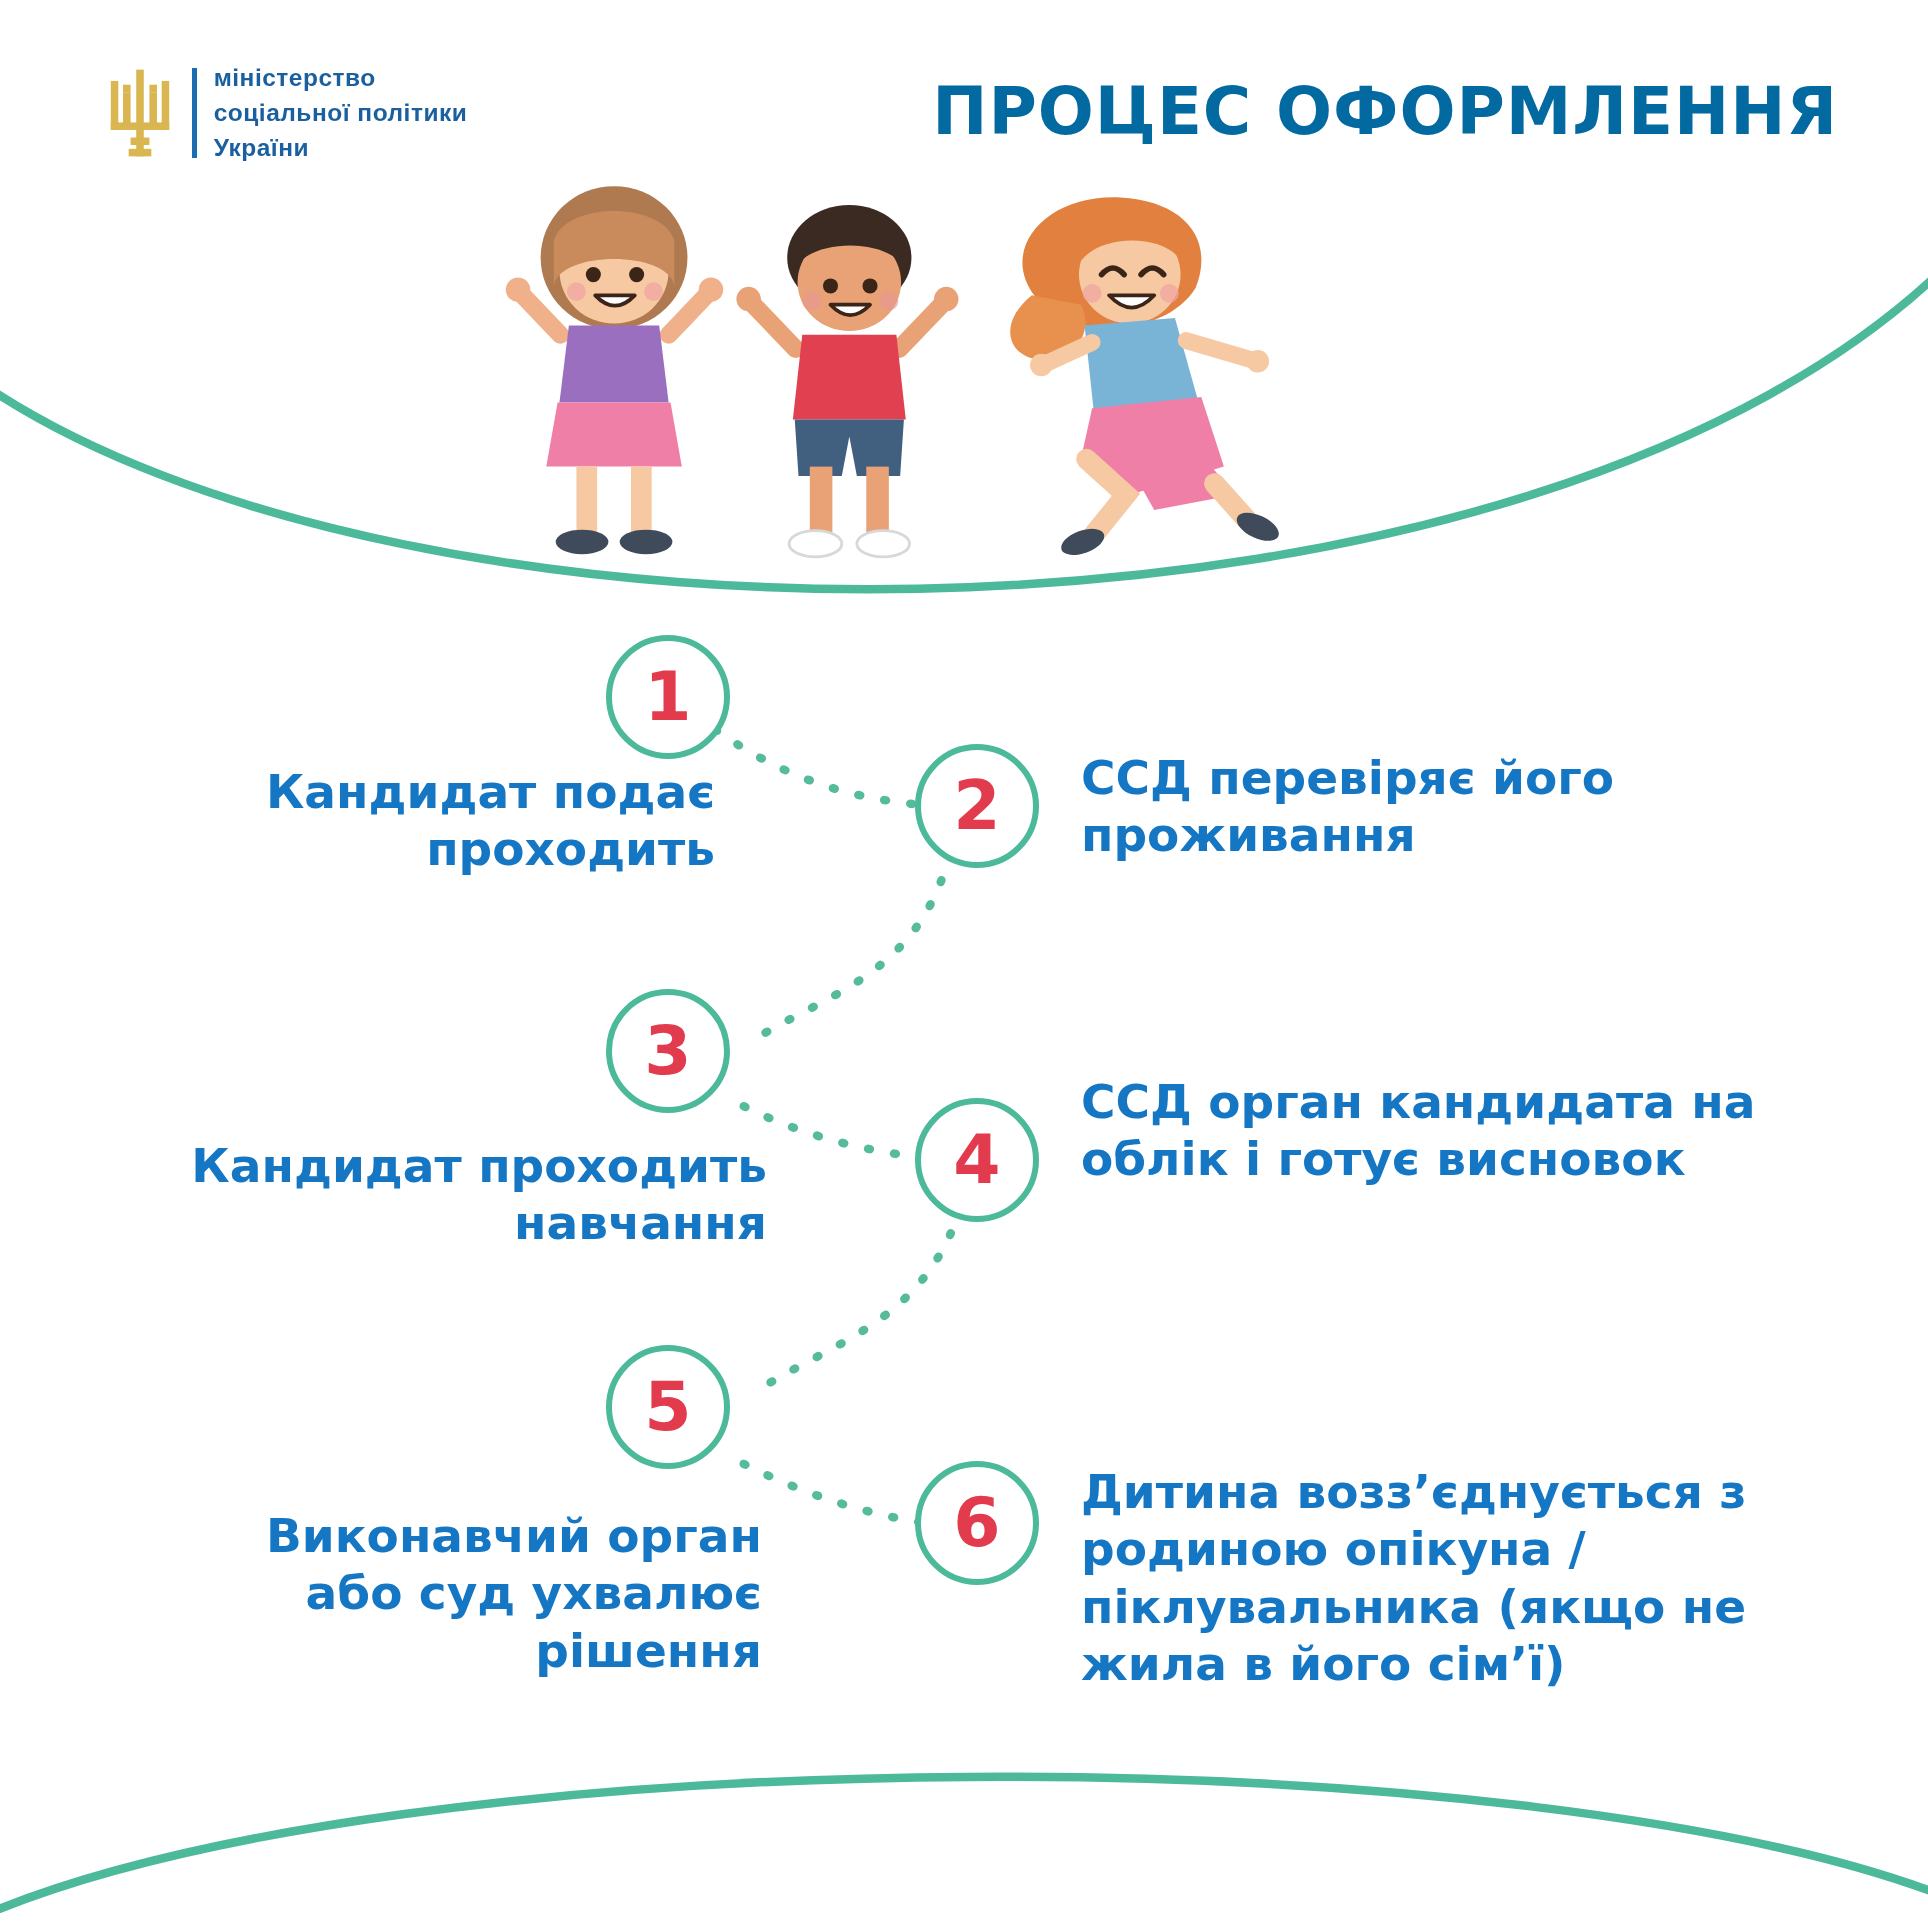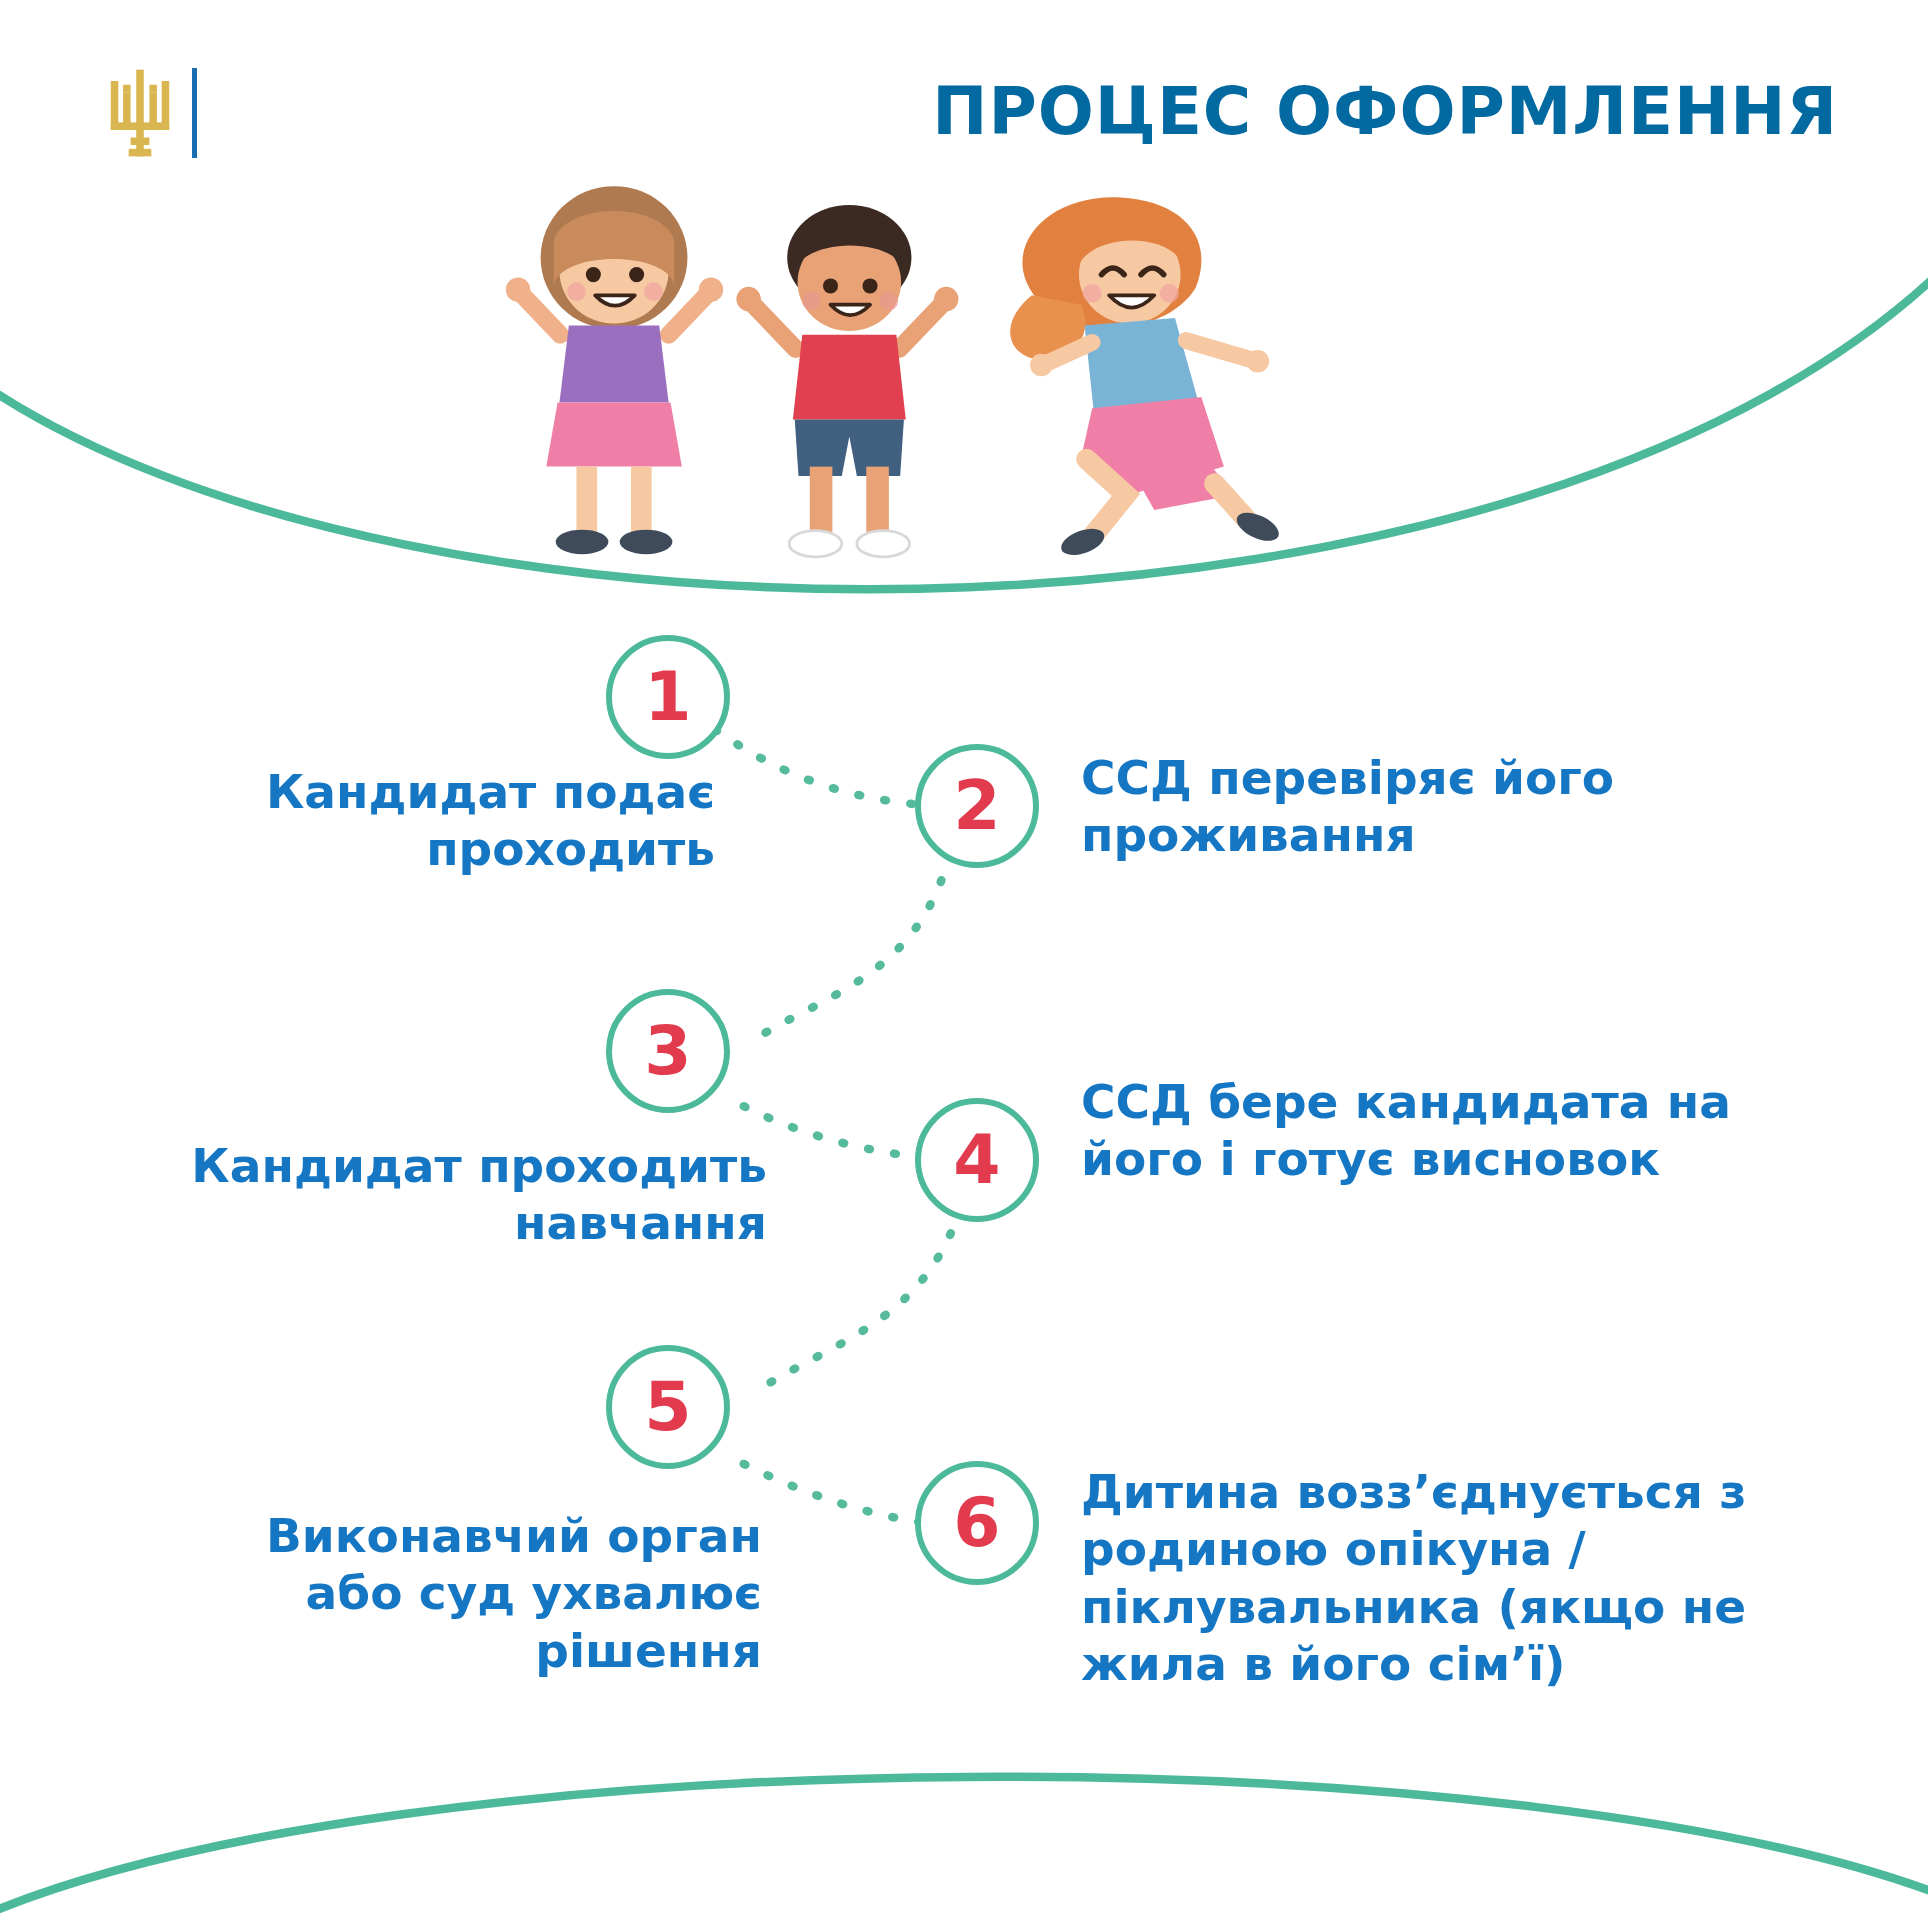--- a/index.html
+++ b/index.html
@@ -141,20 +141,25 @@
         <rect x="47" y="30" width="8" height="40"></rect>
         <rect x="6" y="62" width="62" height="8"></rect>
         <rect x="19" y="22" width="8" height="8"></rect>
         <rect x="47" y="22" width="8" height="8"></rect>
         <rect x="27" y="78" width="20" height="8"></rect>
         <rect x="25" y="90" width="24" height="8"></rect>
       </g>
     </svg>
   </div>
   <div class="logo-divider"></div>
+  <div class="logo-text">
+    <div class="logo-line1">міністерство</div>
+    <div class="logo-line2">соціальної політики</div>
+    <div class="logo-line3">України</div>
+  </div>
 </div>
 
 <div class="main-title">ПРОЦЕС ОФОРМЛЕННЯ</div>
 
 <div class="kids">
   <svg viewBox="0 0 900 400" width="847" height="377" xmlns="http://www.w3.org/2000/svg">
 
     <g>
 
       <path d="M95 160 L55 118" stroke="#f0b08a" stroke-width="19" stroke-linecap="round"></path>
@@ -257,21 +262,21 @@
 <div class="step-text right" style="left:1081px; top:749px; width:744px;">ССД перевіряє його проживання</div>
 
 <div class="step-circle" style="left:606px; top:989px;">
   <span>3</span>
 </div>
 <div class="step-text left" style="left:127px; top:1137px; width:640px;">Кандидат проходить навчання</div>
 
 <div class="step-circle" style="left:915px; top:1098px;">
   <span>4</span>
 </div>
-<div class="step-text right" style="left:1081px; top:1073px; width:772px;">ССД бере кандидата на його і готує висновок</div>
+<div class="step-text right" style="left:1081px; top:1073px; width:772px;">ССД орган кандидата на облік і готує висновок</div>
 
 <div class="step-circle" style="left:606px; top:1345px;">
   <span>5</span>
 </div>
 <div class="step-text left" style="left:188px; top:1507px; width:574px;">Виконавчий орган або суд ухвалює рішення</div>
 
 <div class="step-circle" style="left:915px; top:1461px;">
   <span>6</span>
 </div>
 <div class="step-text right" style="left:1081px; top:1463px; width:782px;">Дитина возз’єднується з родиною опікуна / піклувальника (якщо не жила в його сім’ї)</div>

